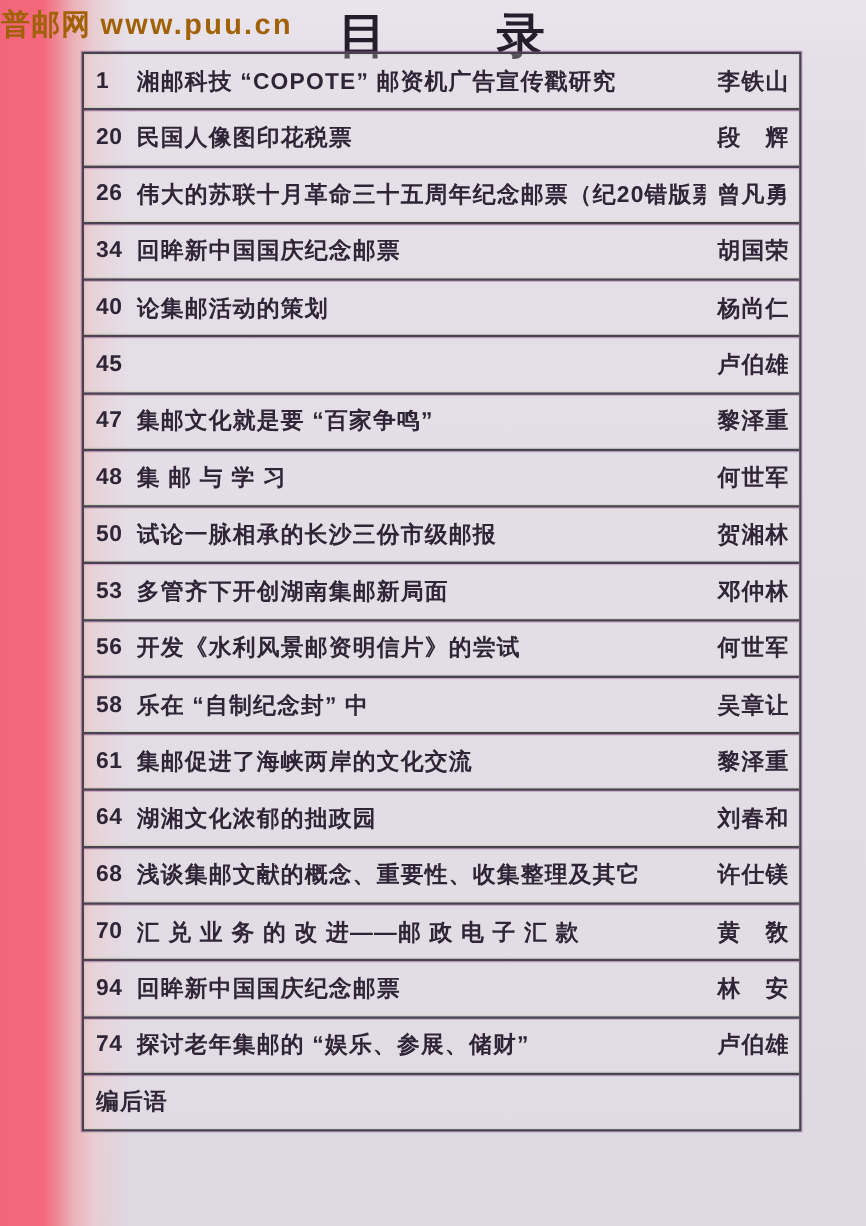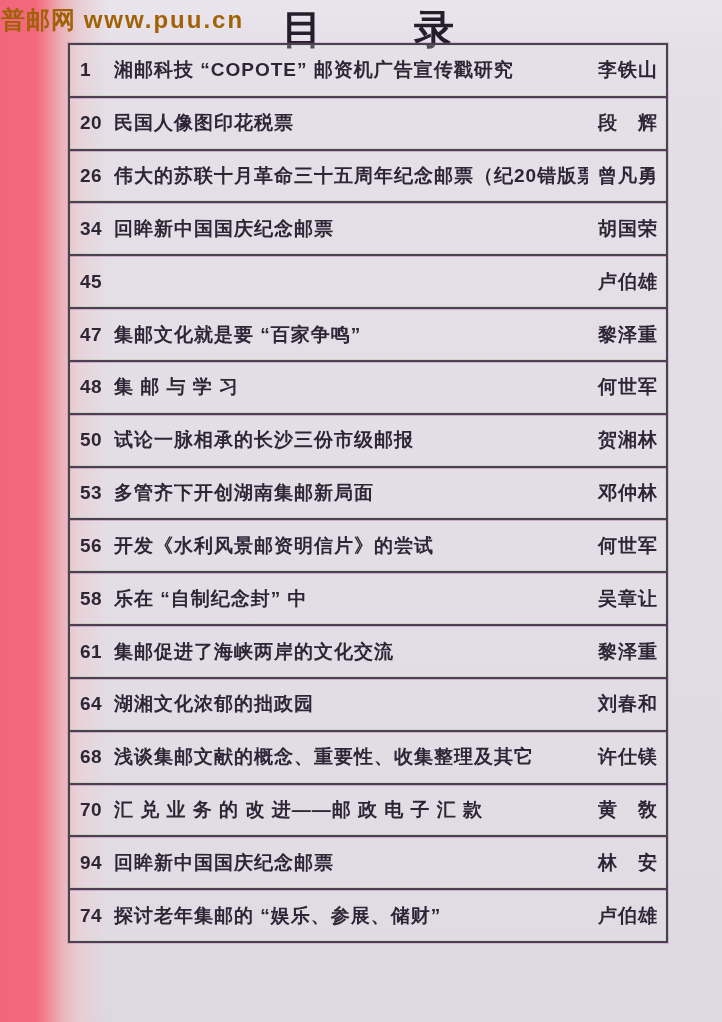--- a/index.html
+++ b/index.html
@@ -92,20 +92,25 @@
       <span class="num">26</span>
       <span class="title">伟大的苏联十月革命三十五周年纪念邮票（纪20错版票）刍议</span>
       <span class="author">曾凡勇</span>
     </div>
     <div class="row">
       <span class="num">34</span>
       <span class="title">回眸新中国国庆纪念邮票</span>
       <span class="author">胡国荣</span>
     </div>
     <div class="row">
+      <span class="num">40</span>
+      <span class="title">论集邮活动的策划</span>
+      <span class="author">杨尚仁</span>
+    </div>
+    <div class="row">
       <span class="num">45</span>
       <span class="author">卢伯雄</span>
     </div>
     <div class="row">
       <span class="num">47</span>
       <span class="title">集邮文化就是要 “百家争鸣”</span>
       <span class="author">黎泽重</span>
     </div>
     <div class="row">
       <span class="num">48</span>
@@ -155,13 +160,18 @@
     <div class="row">
       <span class="num">94</span>
       <span class="title">回眸新中国国庆纪念邮票</span>
       <span class="author">林　安</span>
     </div>
     <div class="row">
       <span class="num">74</span>
       <span class="title">探讨老年集邮的 “娱乐、参展、储财”</span>
       <span class="author">卢伯雄</span>
     </div>
+    <div class="row">
+      <span class="num"></span>
+      <span class="title">编后语</span>
+      <span class="author"></span>
+    </div>
   </div>
 
 </body></html>

